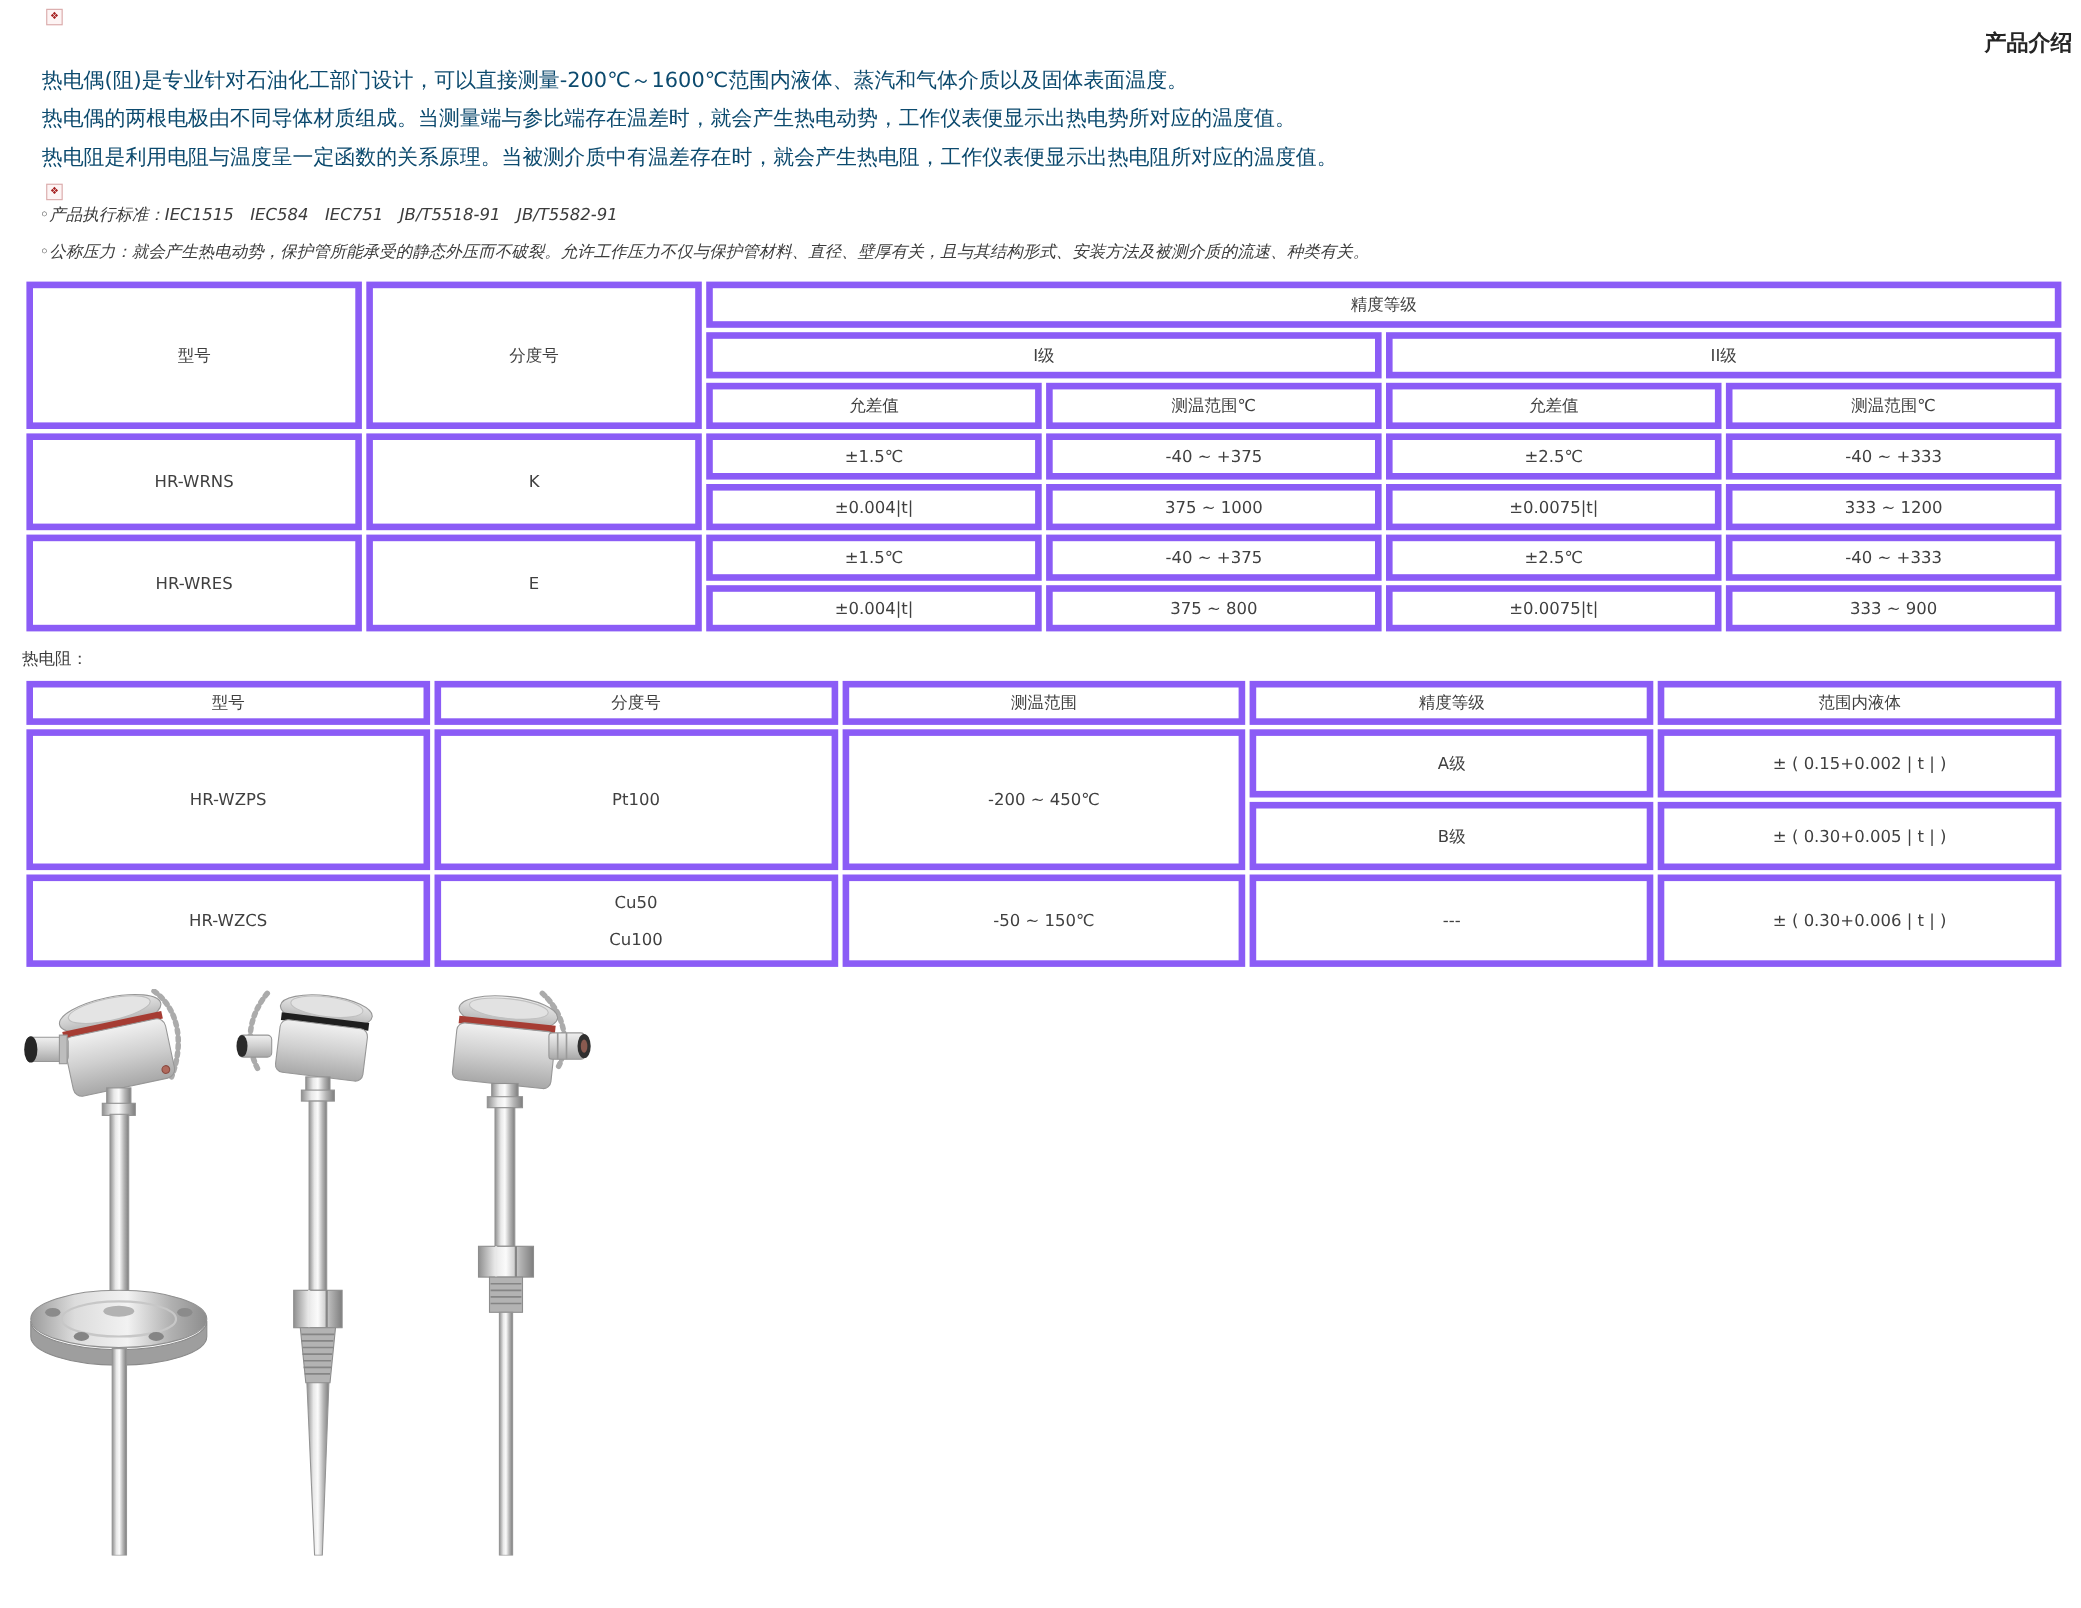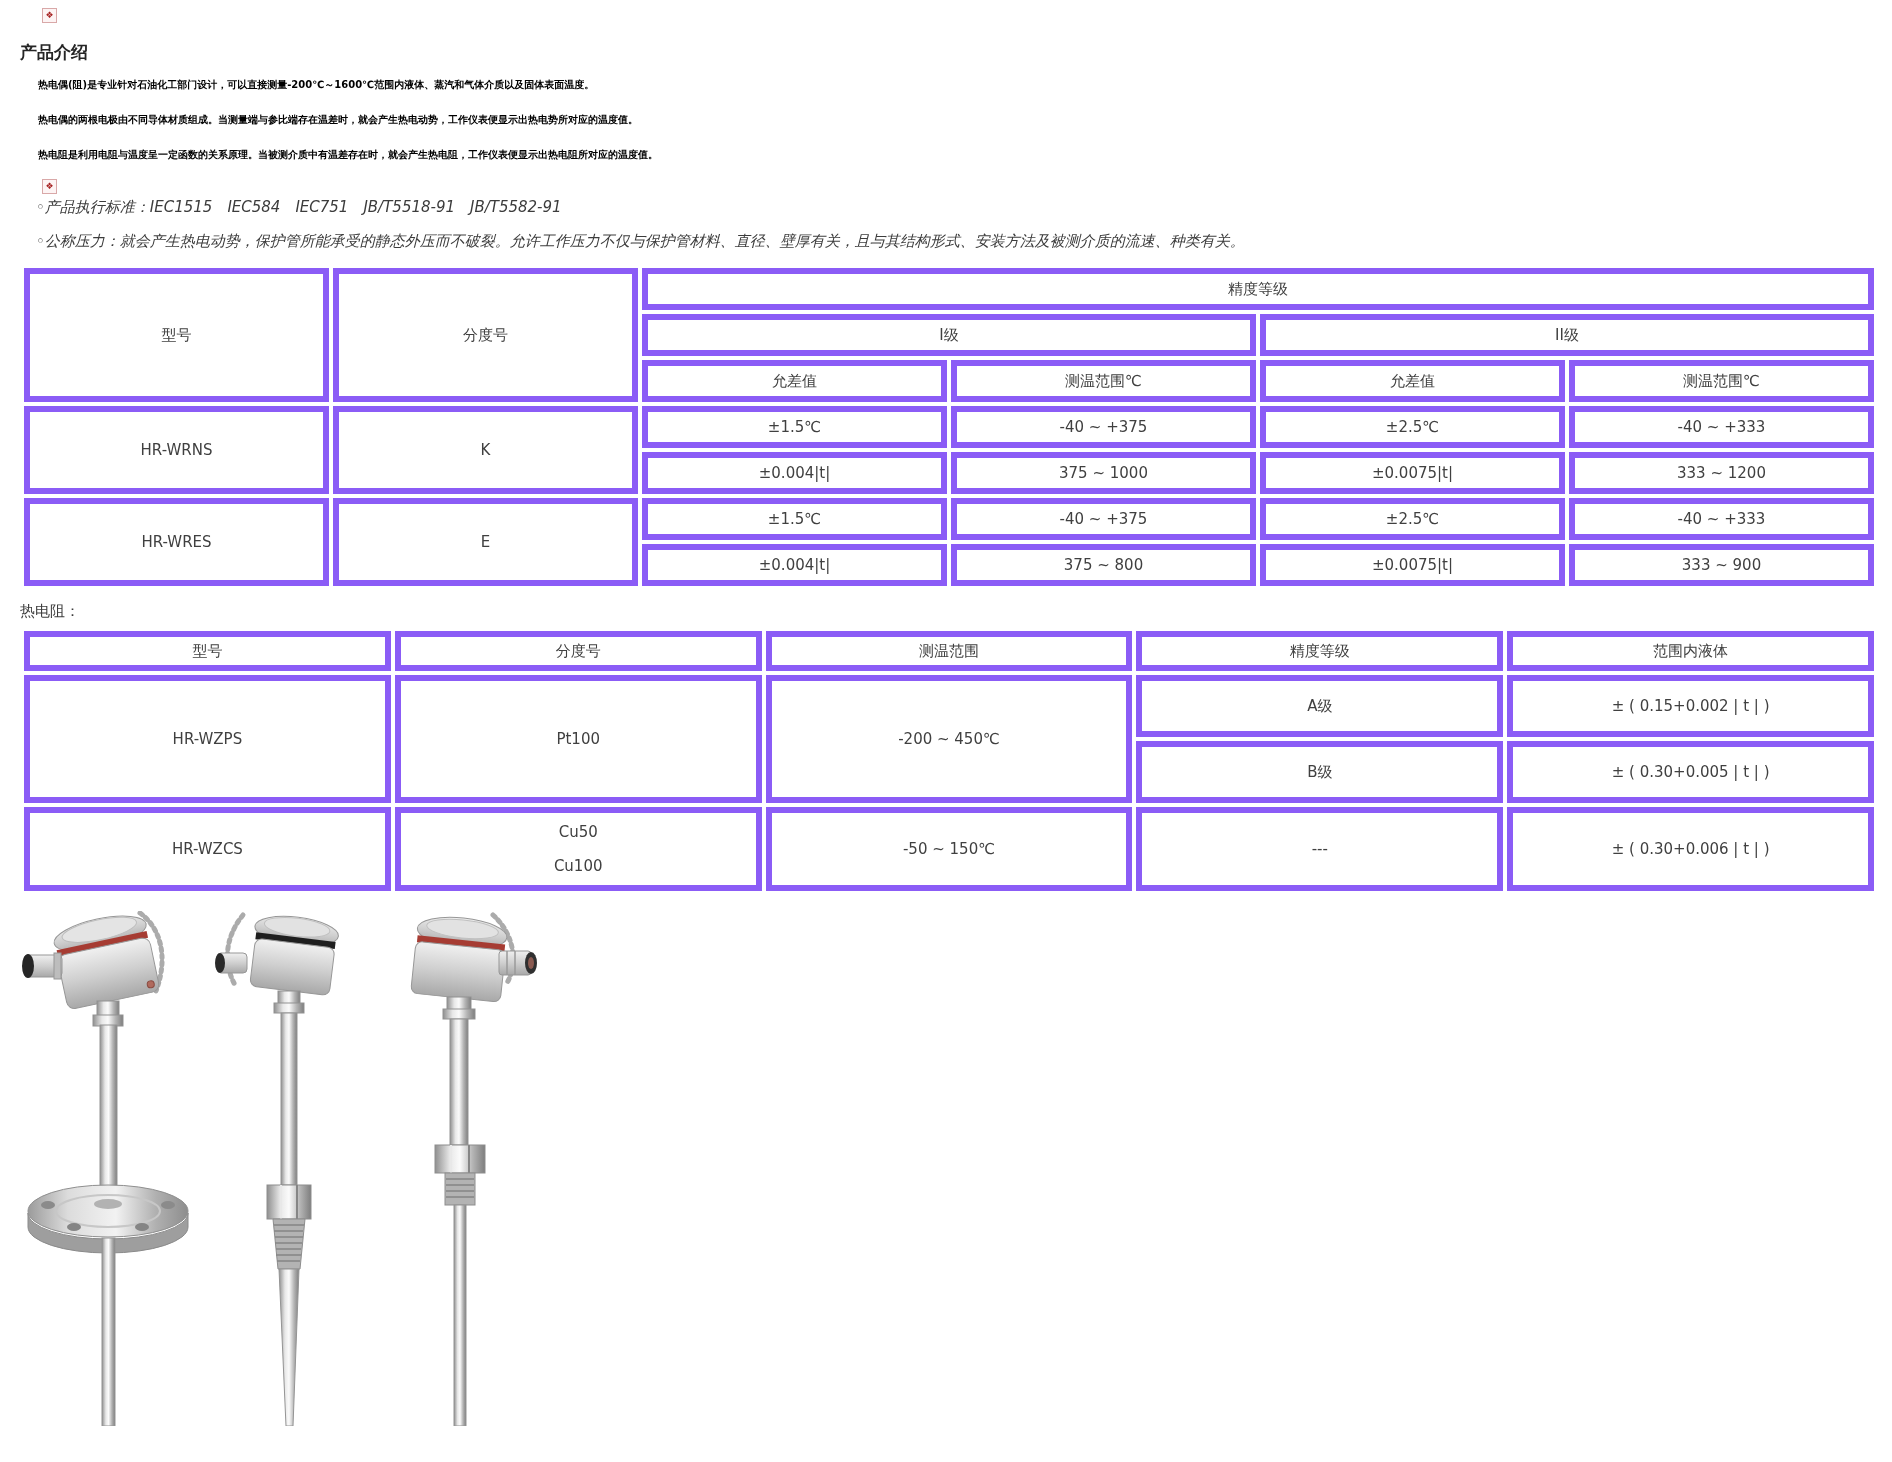--- a/index.html
+++ b/index.html
@@ -10,26 +10,27 @@
   }
   .page { padding:6px 8px 0 20px; }
 
   .marker {
     width:13px; height:13px; margin:2px 0 2px 22px;
     border:1px solid #d9a8a8; background:#fdf4f4;
     font-size:9px; line-height:12px; text-align:center; color:#a62222;
   }
 
   h2.section {
-    font-size:17px; font-weight:bold; color:#252525;
-    margin:18px 0 10px 0;
+    font-size:20px; font-weight:bold; color:#252525;
+    margin:2px 0 10px 0;
+    text-align:right;
   }
 
   p.para {
-    margin:0 0 13px 18px; font-size:10px; line-height:22px; color:#000000;font-weight:bold;
+    margin:0 0 13px 18px; font-size:19px; line-height:22px; color:#0c4a6e;
   }
 
   .bullet {
     margin:0 0 12px 16px; font-size:15px; line-height:22px;
     white-space:pre-wrap; color:#3c3c3c;font-style:italic;
   }
 
   .tbl-label { font-size:15px; color:#3c3c3c; margin:12px 0 6px 0; }
 
   table.grid {

